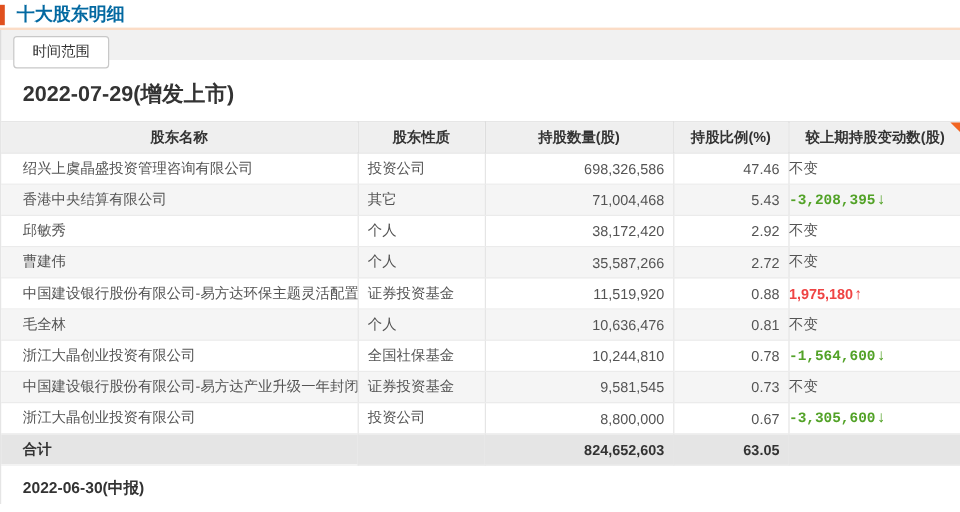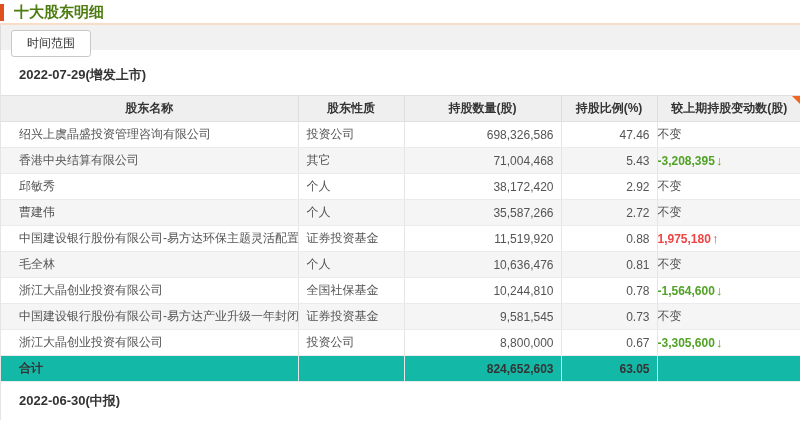--- a/index.html
+++ b/index.html
@@ -1,48 +1,48 @@
 <!DOCTYPE html>
 <html><head>
 <meta charset="utf-8">
 <style>
   * { margin:0; padding:0; box-sizing:border-box; }
   html,body { width:800px; height:427px; overflow:hidden; background:#fff;
     font-family:"Liberation Sans","DejaVu Sans",sans-serif; }
   
   .title-row { display:flex; align-items:center; height:23px; padding-top:2px; }
   .accent-bar { width:4px; height:17px; background:#e0501e; margin-right:10px; }
-  .page-title { font-size:15px; font-weight:bold; color:#4d7c0f; }
+  .page-title { font-size:15px; font-weight:bold; color:#0369a1; }
   .peach-divider { height:2px; background:#fbdcc6; }
   
   .toolbar { height:25px; background:#f1f1f1; border-left:1px solid #dcdcdc; padding:5px 0 0 10px; }
   .btn-time { display:inline-block; background:#fff; border:1px solid #c8c8c8; border-radius:3px;
     padding:4px 15px; font-size:12px; color:#333; cursor:pointer; }
   
   .content { border-left:1px solid #e5e5e5; min-height:370px; }
-  .period-heading { padding:16px 0 11px 18px; font-size:13px; font-weight:bold; color:#333; }
+  .period-heading { padding:16px 0 11px 18px; font-size:18px; font-weight:bold; color:#333; }
   
   table { width:800px; border-collapse:collapse; table-layout:fixed; font-size:12px; color:#545454;padding-left:40px; }
   col.c1{width:297px;} col.c2{width:106px;} col.c3{width:157px;} col.c4{width:96px;} col.c5{width:144px;}
   thead th { background:#efefef; height:26px; font-weight:bold; color:#333; text-align:center;
     border-top:1px solid #e0e0e0; border-bottom:1px solid #e0e0e0; border-right:1px solid #dddddd;
     position:relative; }
   thead th:last-child { border-right:none; }
   tbody td { height:26px; border-bottom:1px solid #ebebeb; border-right:1px solid #e5e5e5;margin-left:24px; }
   tbody td:last-child { border-right:none; }
   tbody tr:nth-child(even) td { background:#f5f5f5; }
-  tbody tr.total-row td { background:#14b8a6; font-weight:bold; color:#333; }
+  tbody tr.total-row td { background:#e5e5e5; font-weight:bold; color:#333; }
   td.cell-name { text-align:left; padding-left:18px; overflow:hidden; white-space:nowrap; }
   td.cell-nature { text-align:left; padding-left:8px; }
   td.cell-shares, td.cell-ratio { text-align:right; padding-right:7px; }
   td.cell-change { padding-right:10px; }
   .corner-tri { position:absolute; top:0; right:0; width:0; height:0;
     border-top:9px solid #f26522; border-left:9px solid transparent; }
   .chg-up { color:#ef4444; font-weight:bold; }
-  .chg-down { color:#52a227; font-weight:bold; }
+  .chg-down { color:#52a227; font-weight:bold;font-family:Liberation Mono, monospace; }
   .chg-none { color:#545454; }
   .arrow { font-size:13px; margin-left:1px; }
   .next-period { padding:10px 0 0 18px; font-size:13px; font-weight:bold; color:#333; }
 </style>
 </head>
 <body>
 
 <div class="title-row">
   <div class="accent-bar"></div>
   <div class="page-title">十大股东明细</div>

